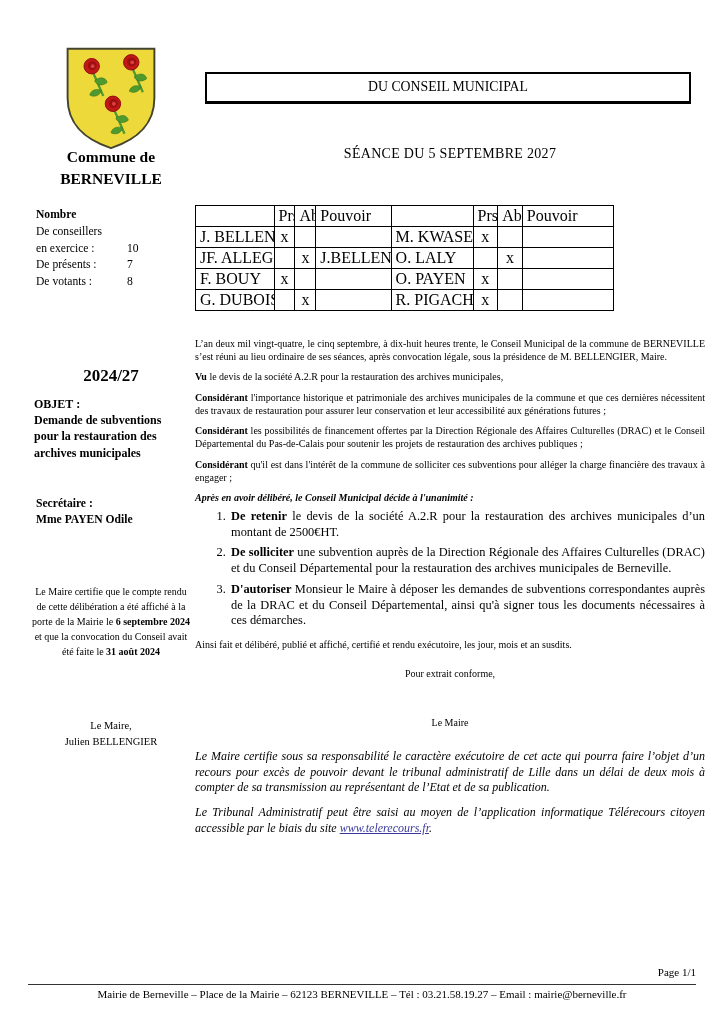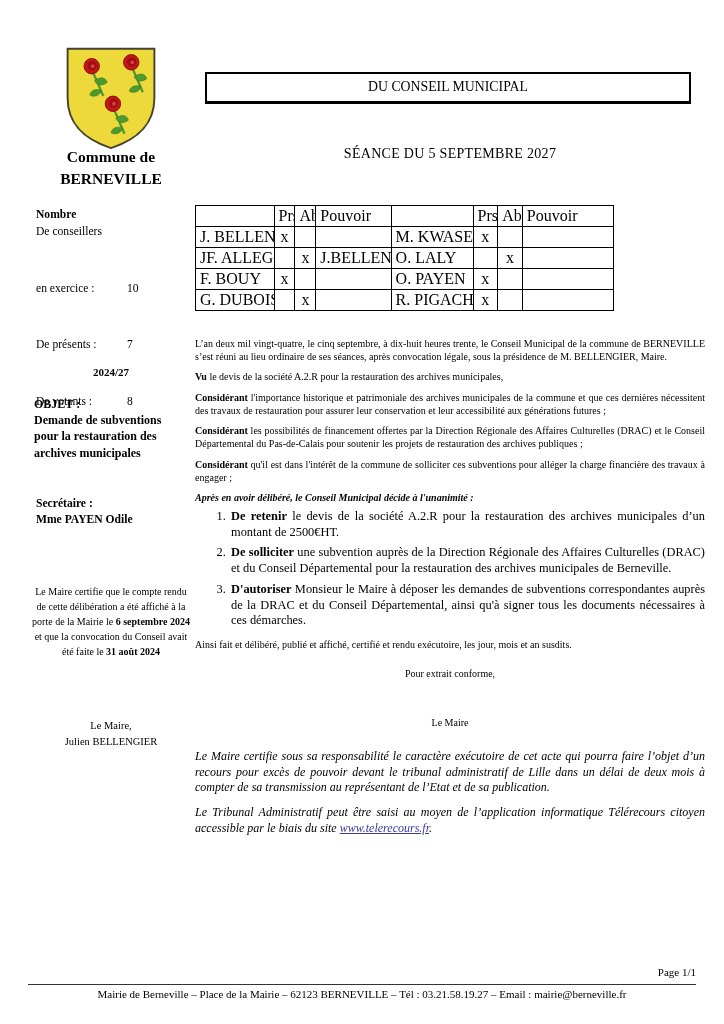--- a/index.html
+++ b/index.html
@@ -19,23 +19,23 @@
   }
   .page{position:relative;width:724px;height:1024px;background:#fff;overflow:hidden;}
 
   
   .sidebar{position:absolute;left:28px;top:44px;width:166px;height:930px;}
   .shield-wrap{position:absolute;top:0;left:0;right:0;text-align:center;}
   .commune{position:absolute;top:102px;left:0;right:0;text-align:center;
     font-weight:bold;font-size:15.5px;line-height:1.4;}
   .counts{position:absolute;top:163px;left:8px;right:0;font-size:11.6px;line-height:1.45;}
   .counts .bold{font-weight:bold;}
-  .count-row .lbl{display:inline-block;width:88px;margin-top:40px;}
+  .count-row .lbl{display:inline-block;width:88px;}
   .ref{position:absolute;top:322px;left:0;right:0;text-align:center;
-    font-weight:bold;font-size:11px;}
+    font-weight:bold;font-size:17px;}
   .objet{position:absolute;top:352px;left:6px;right:6px;
     font-weight:bold;font-size:12px;line-height:1.35;}
   .secretaire{position:absolute;top:452px;left:8px;right:0;
     font-weight:bold;font-size:11.6px;line-height:1.4;}
   .certif{position:absolute;top:540px;left:2px;right:2px;text-align:center;
     font-size:10px;line-height:1.5;}
   .certif b{white-space:nowrap;}
   .sig{position:absolute;top:674px;left:0;right:0;text-align:center;
     font-size:10.5px;line-height:1.5;}
 

